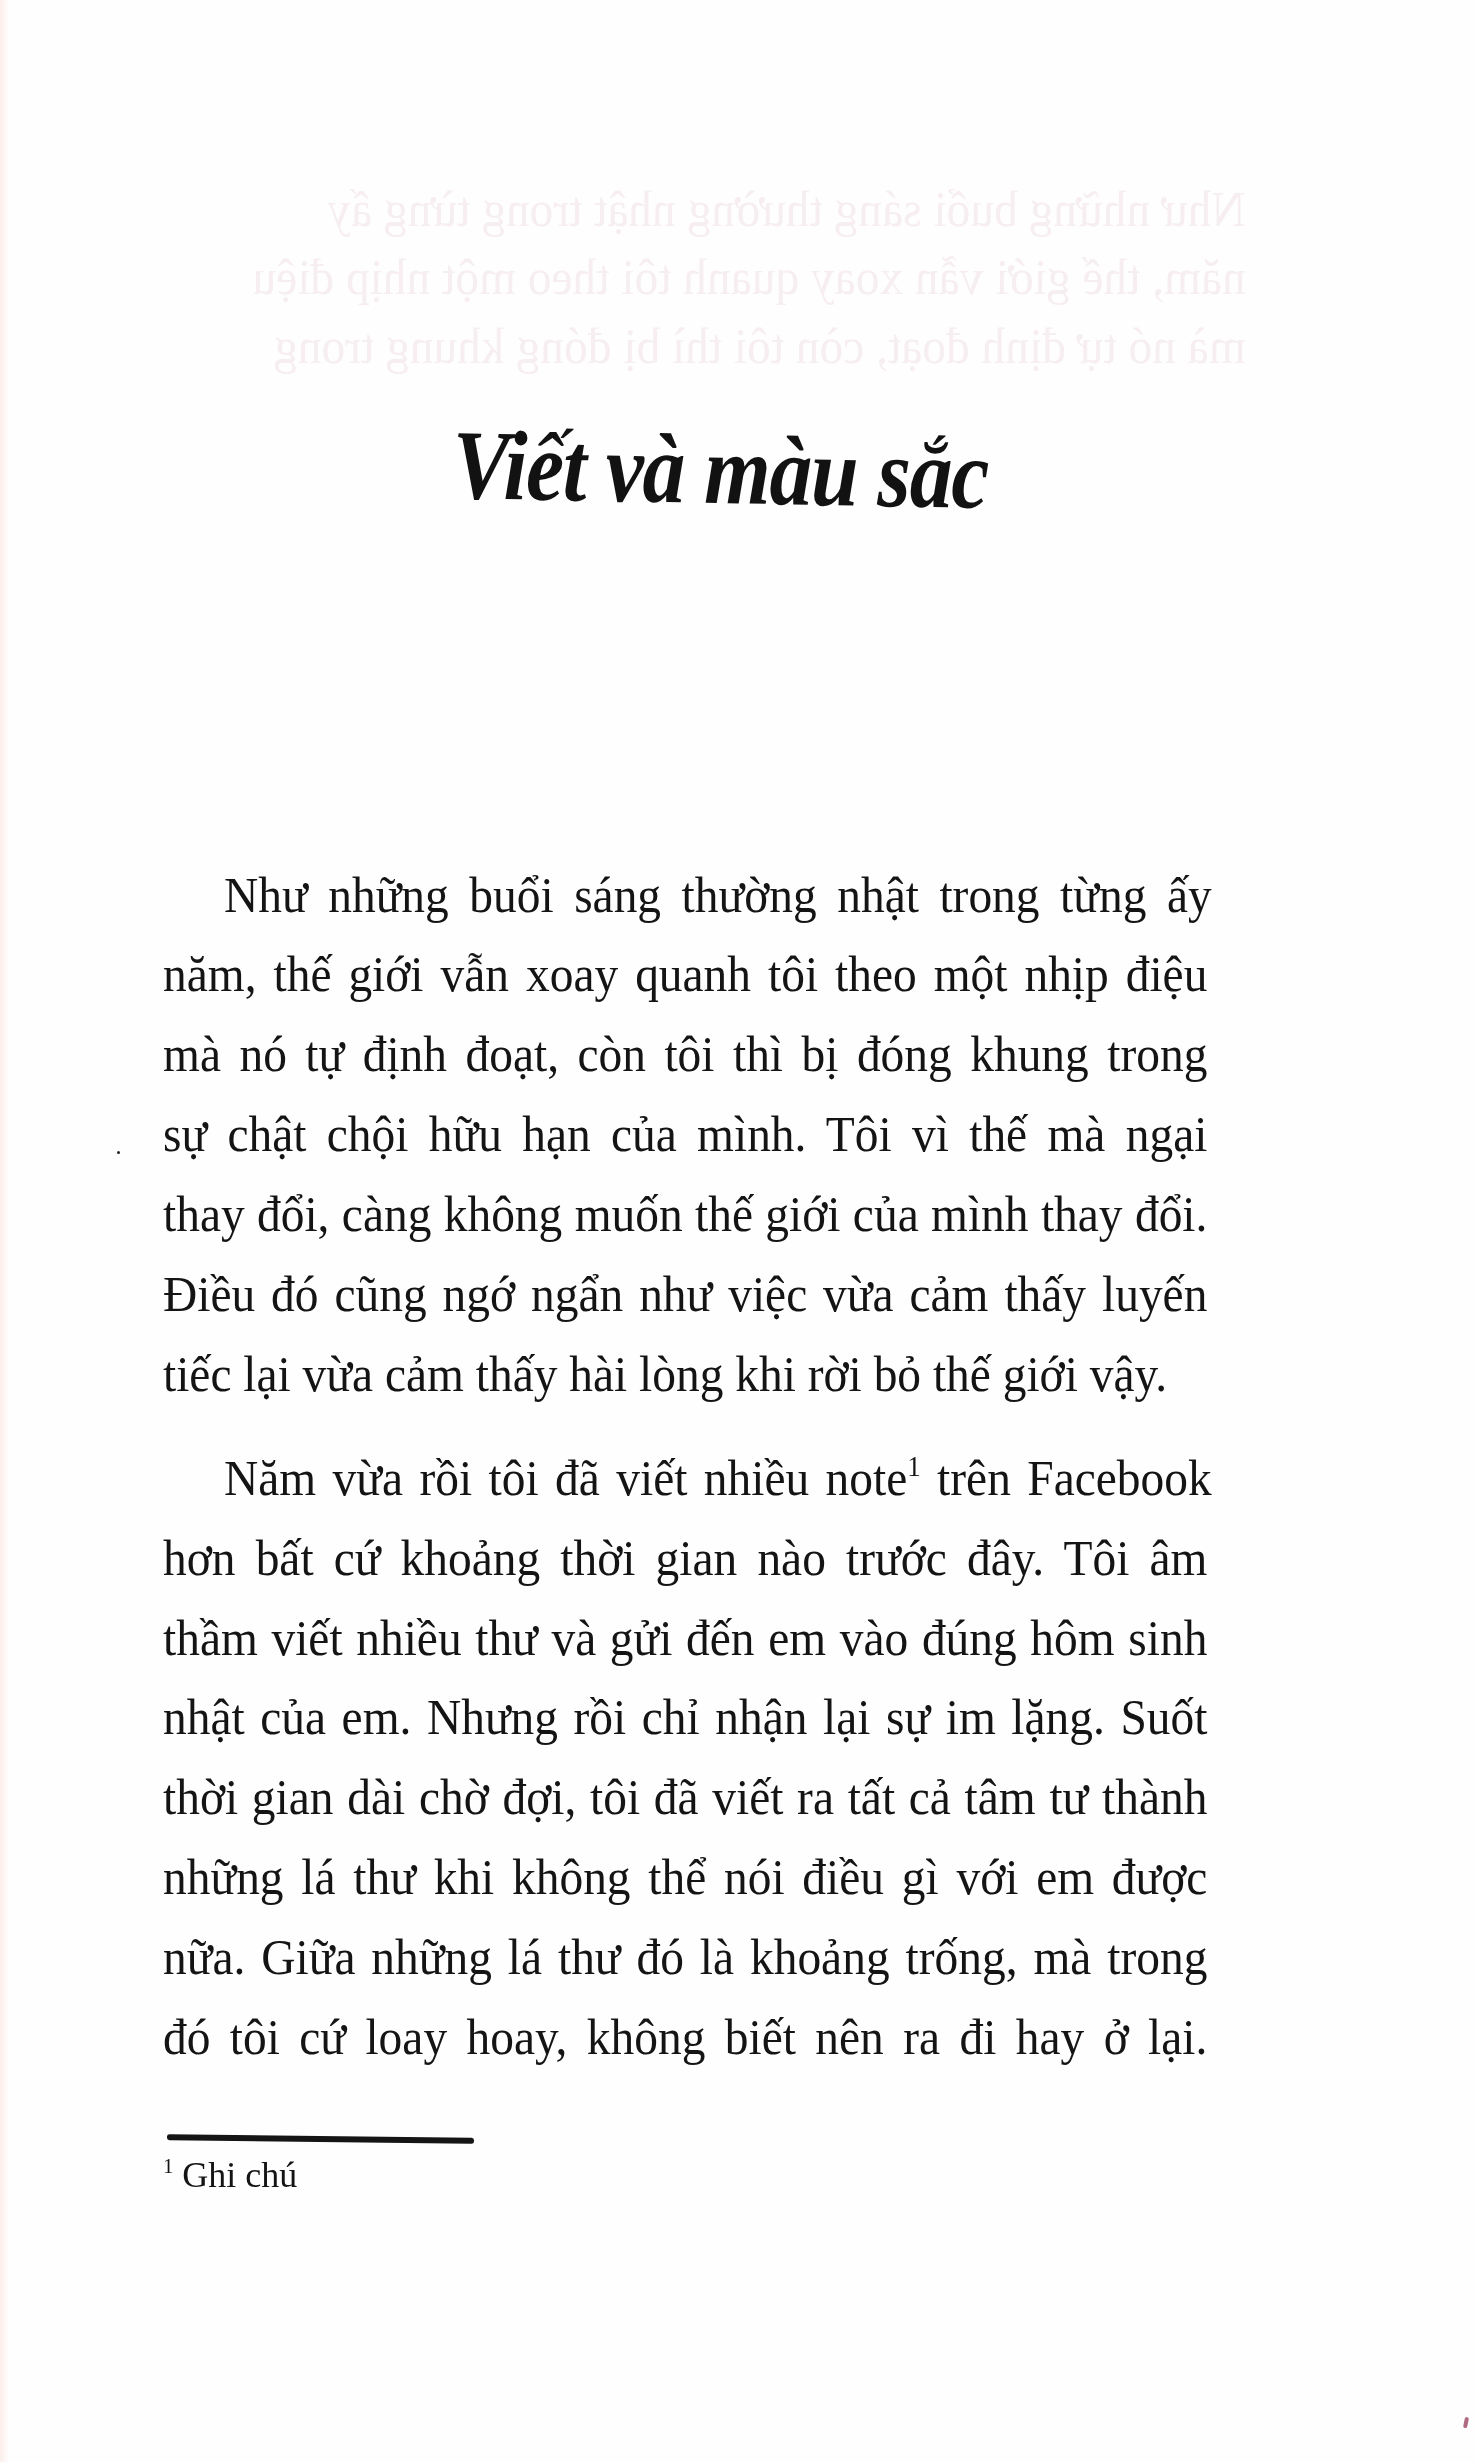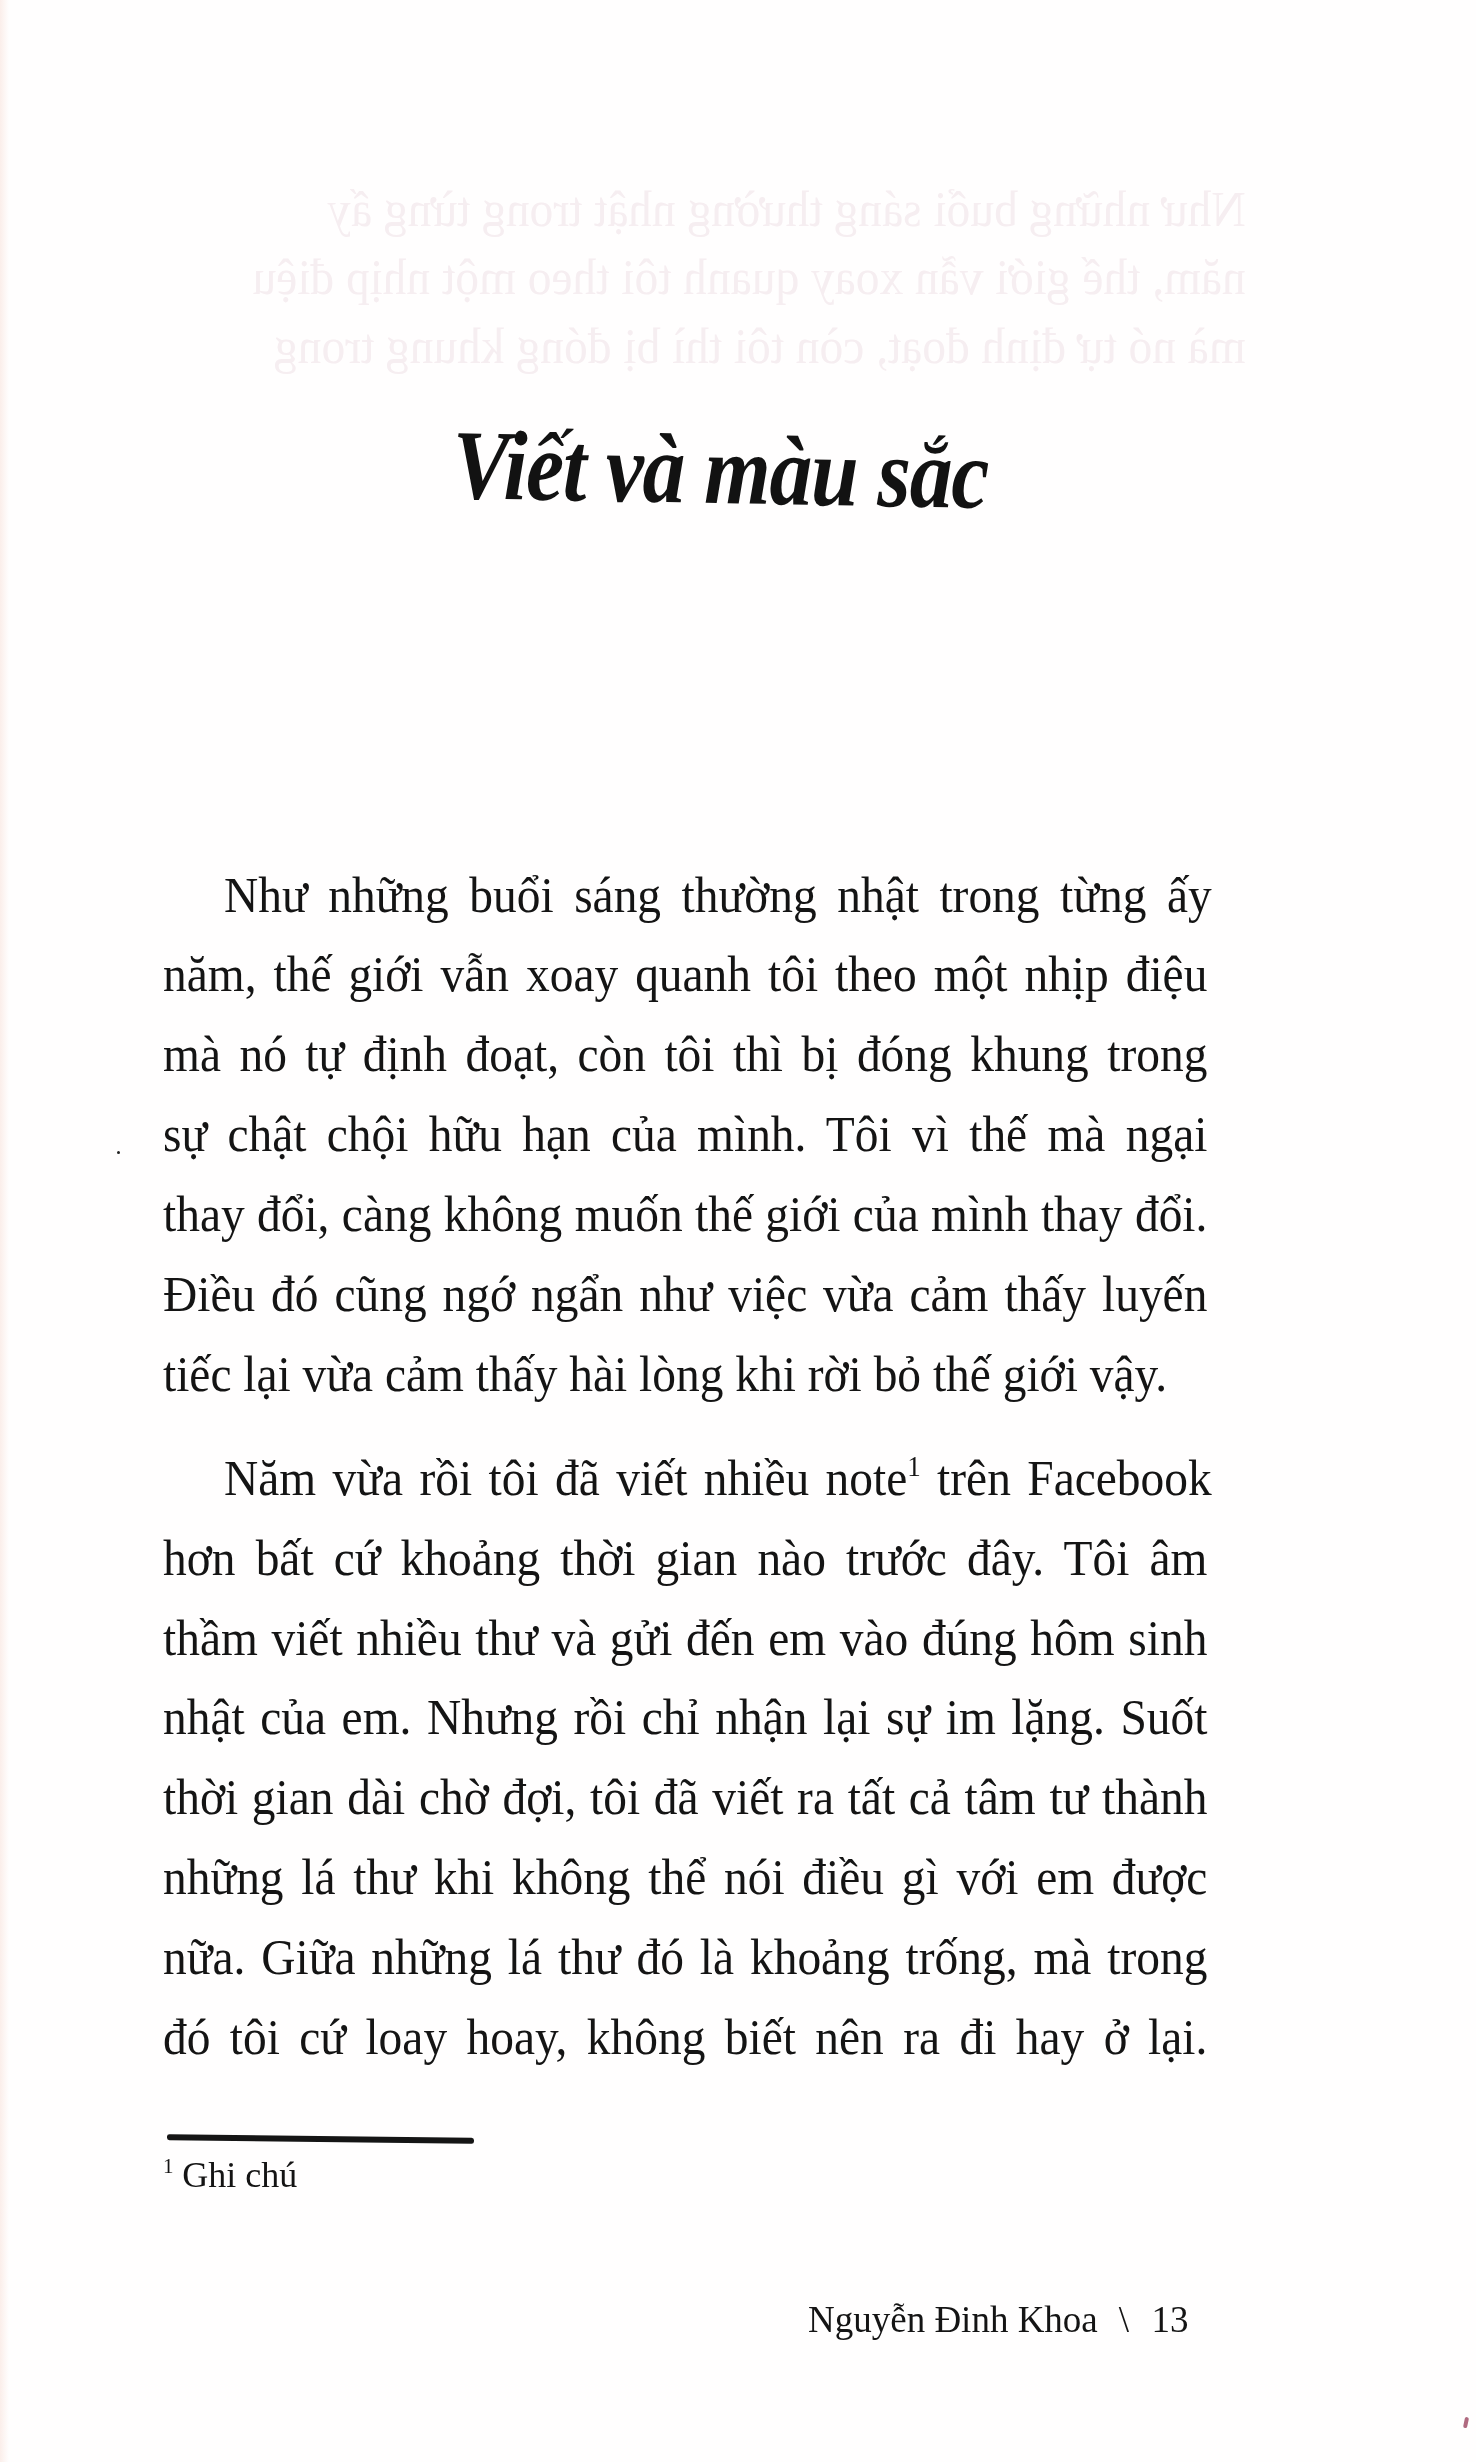--- a/index.html
+++ b/index.html
@@ -179,20 +179,17 @@
     <div class="line" style="top:1846px;">những lá thư khi không thể nói điều gì với em được</div>
     <div class="line" style="top:1926px;">nữa. Giữa những lá thư đó là khoảng trống, mà trong</div>
     <div class="line" style="top:2006px;">đó tôi cứ loay hoay, không biết nên ra đi hay ở lại.</div>
   </div>
 
   <div class="footnote-rule"></div>
   <div class="footnote">
     <span class="fn-mark">1</span><span>Ghi chú</span>
   </div>
 
-  <div class="running-footer">
-    <span>Nguyễn Đinh Khoa</span><span class="sep">\</span><span>13</span>
-  </div>
 
   <div class="speck" style="left:117px; top:1151px;"></div>
   <div class="corner-mark"></div>
 </div>
 
 
 </body></html>

